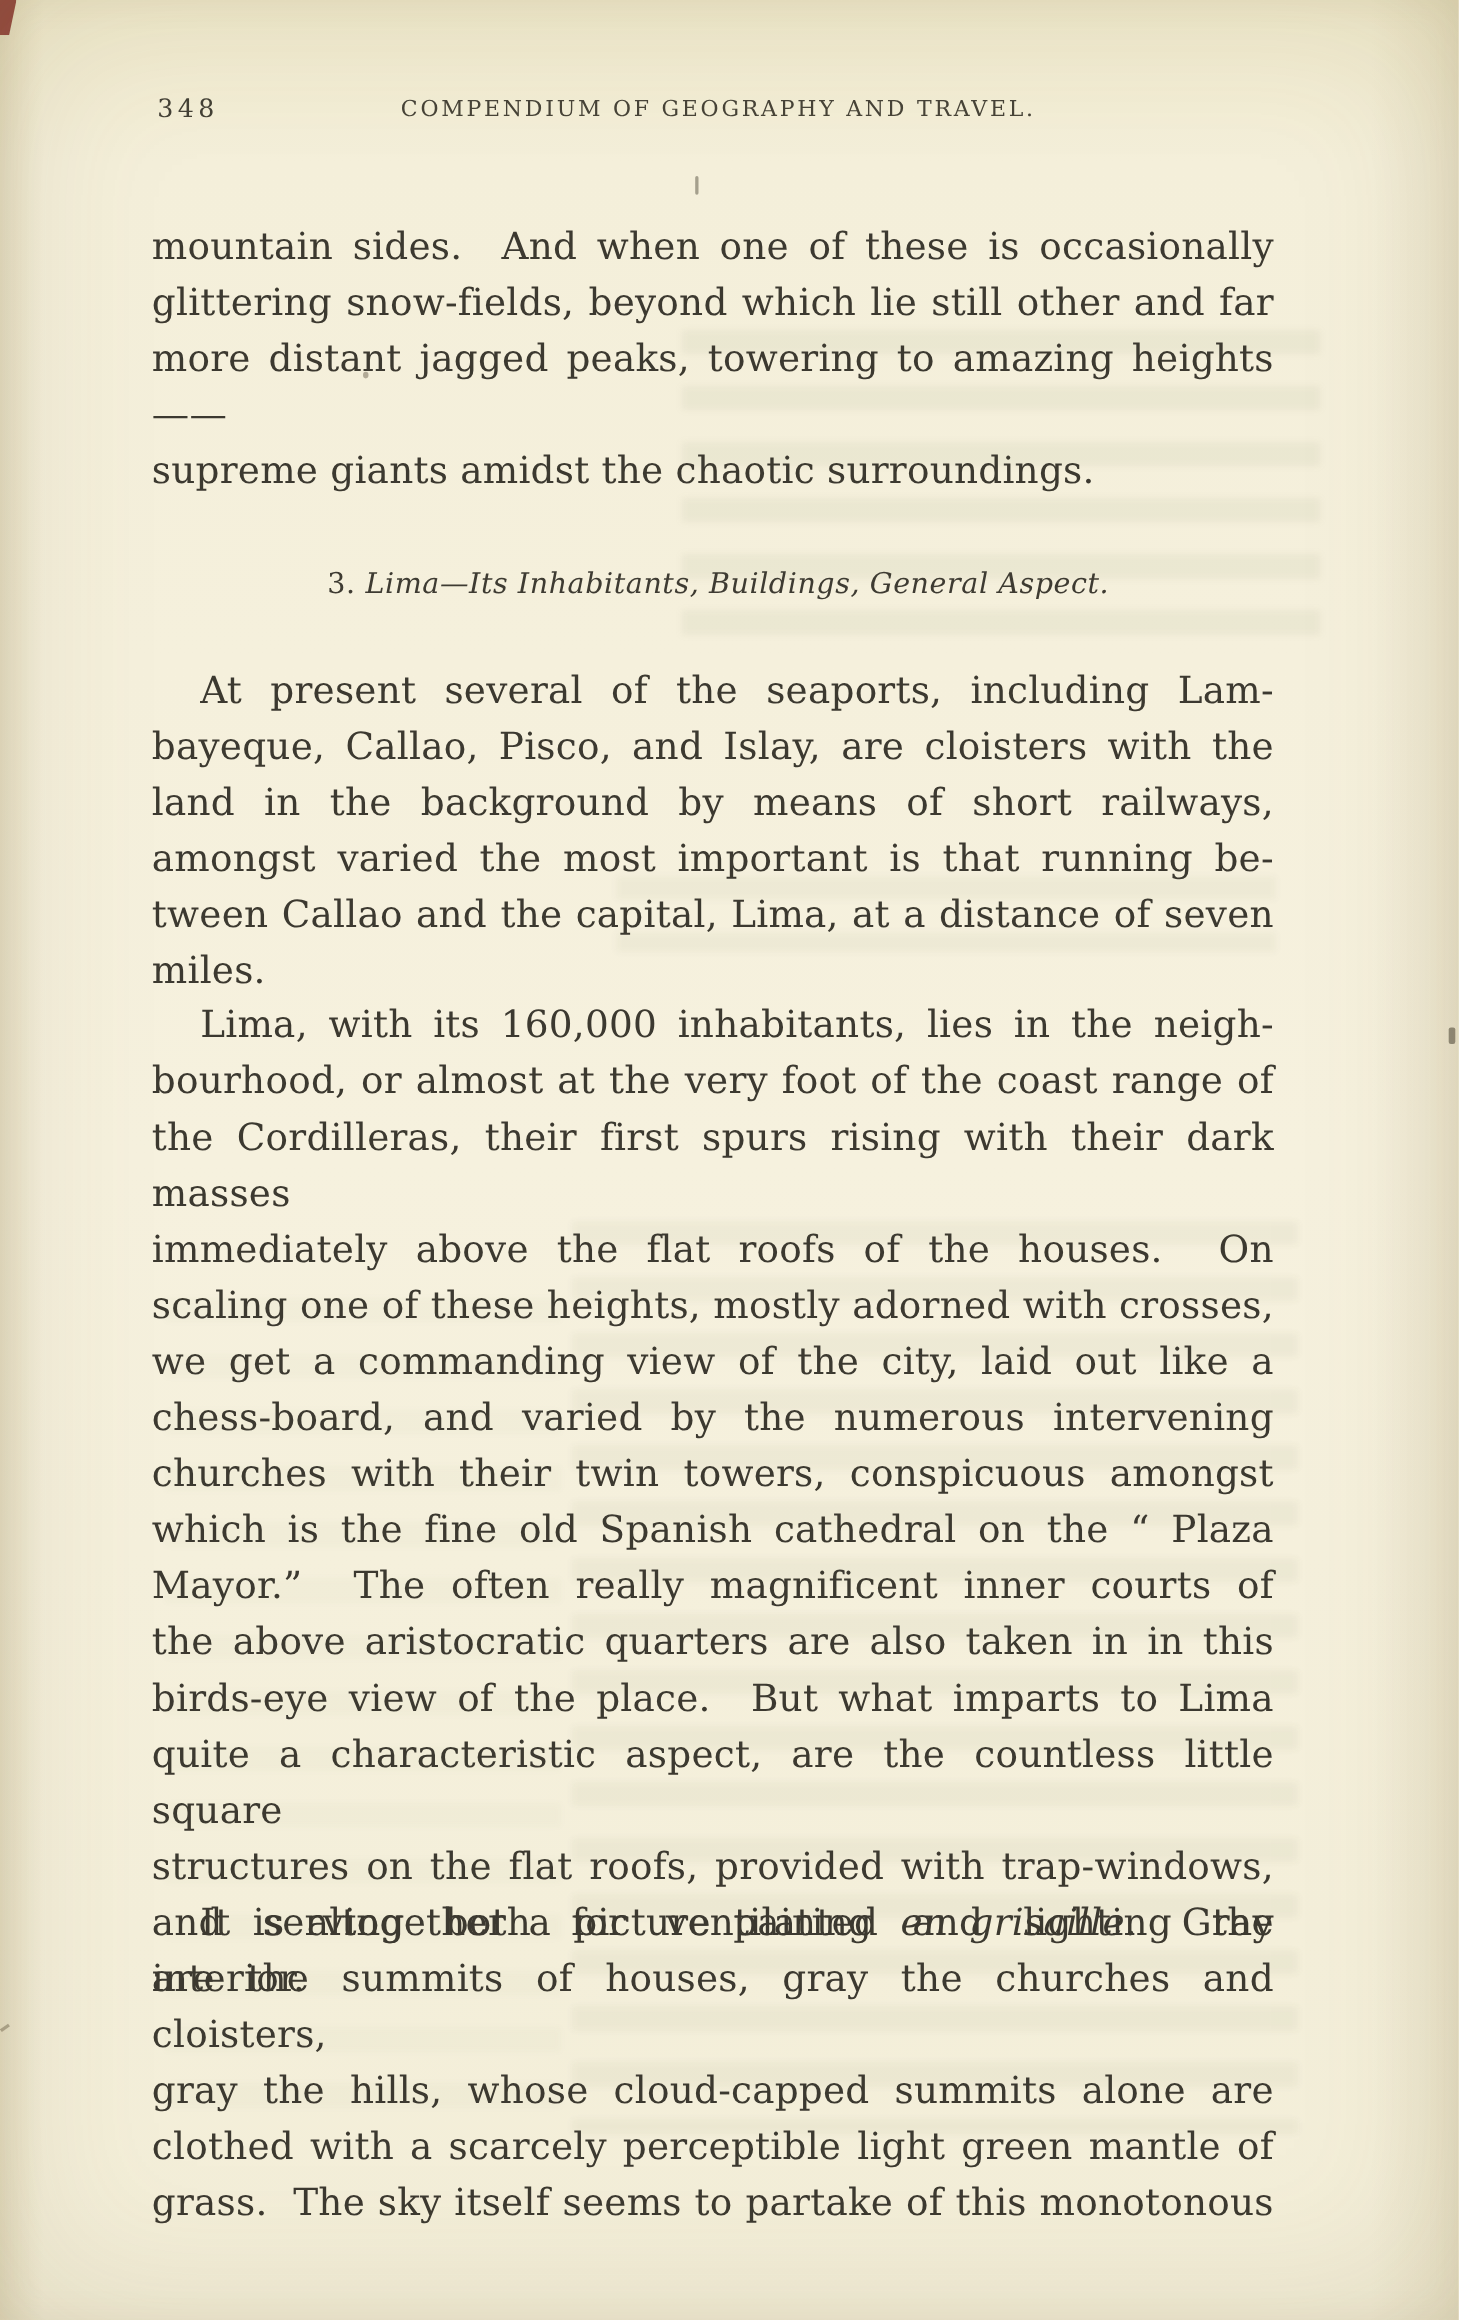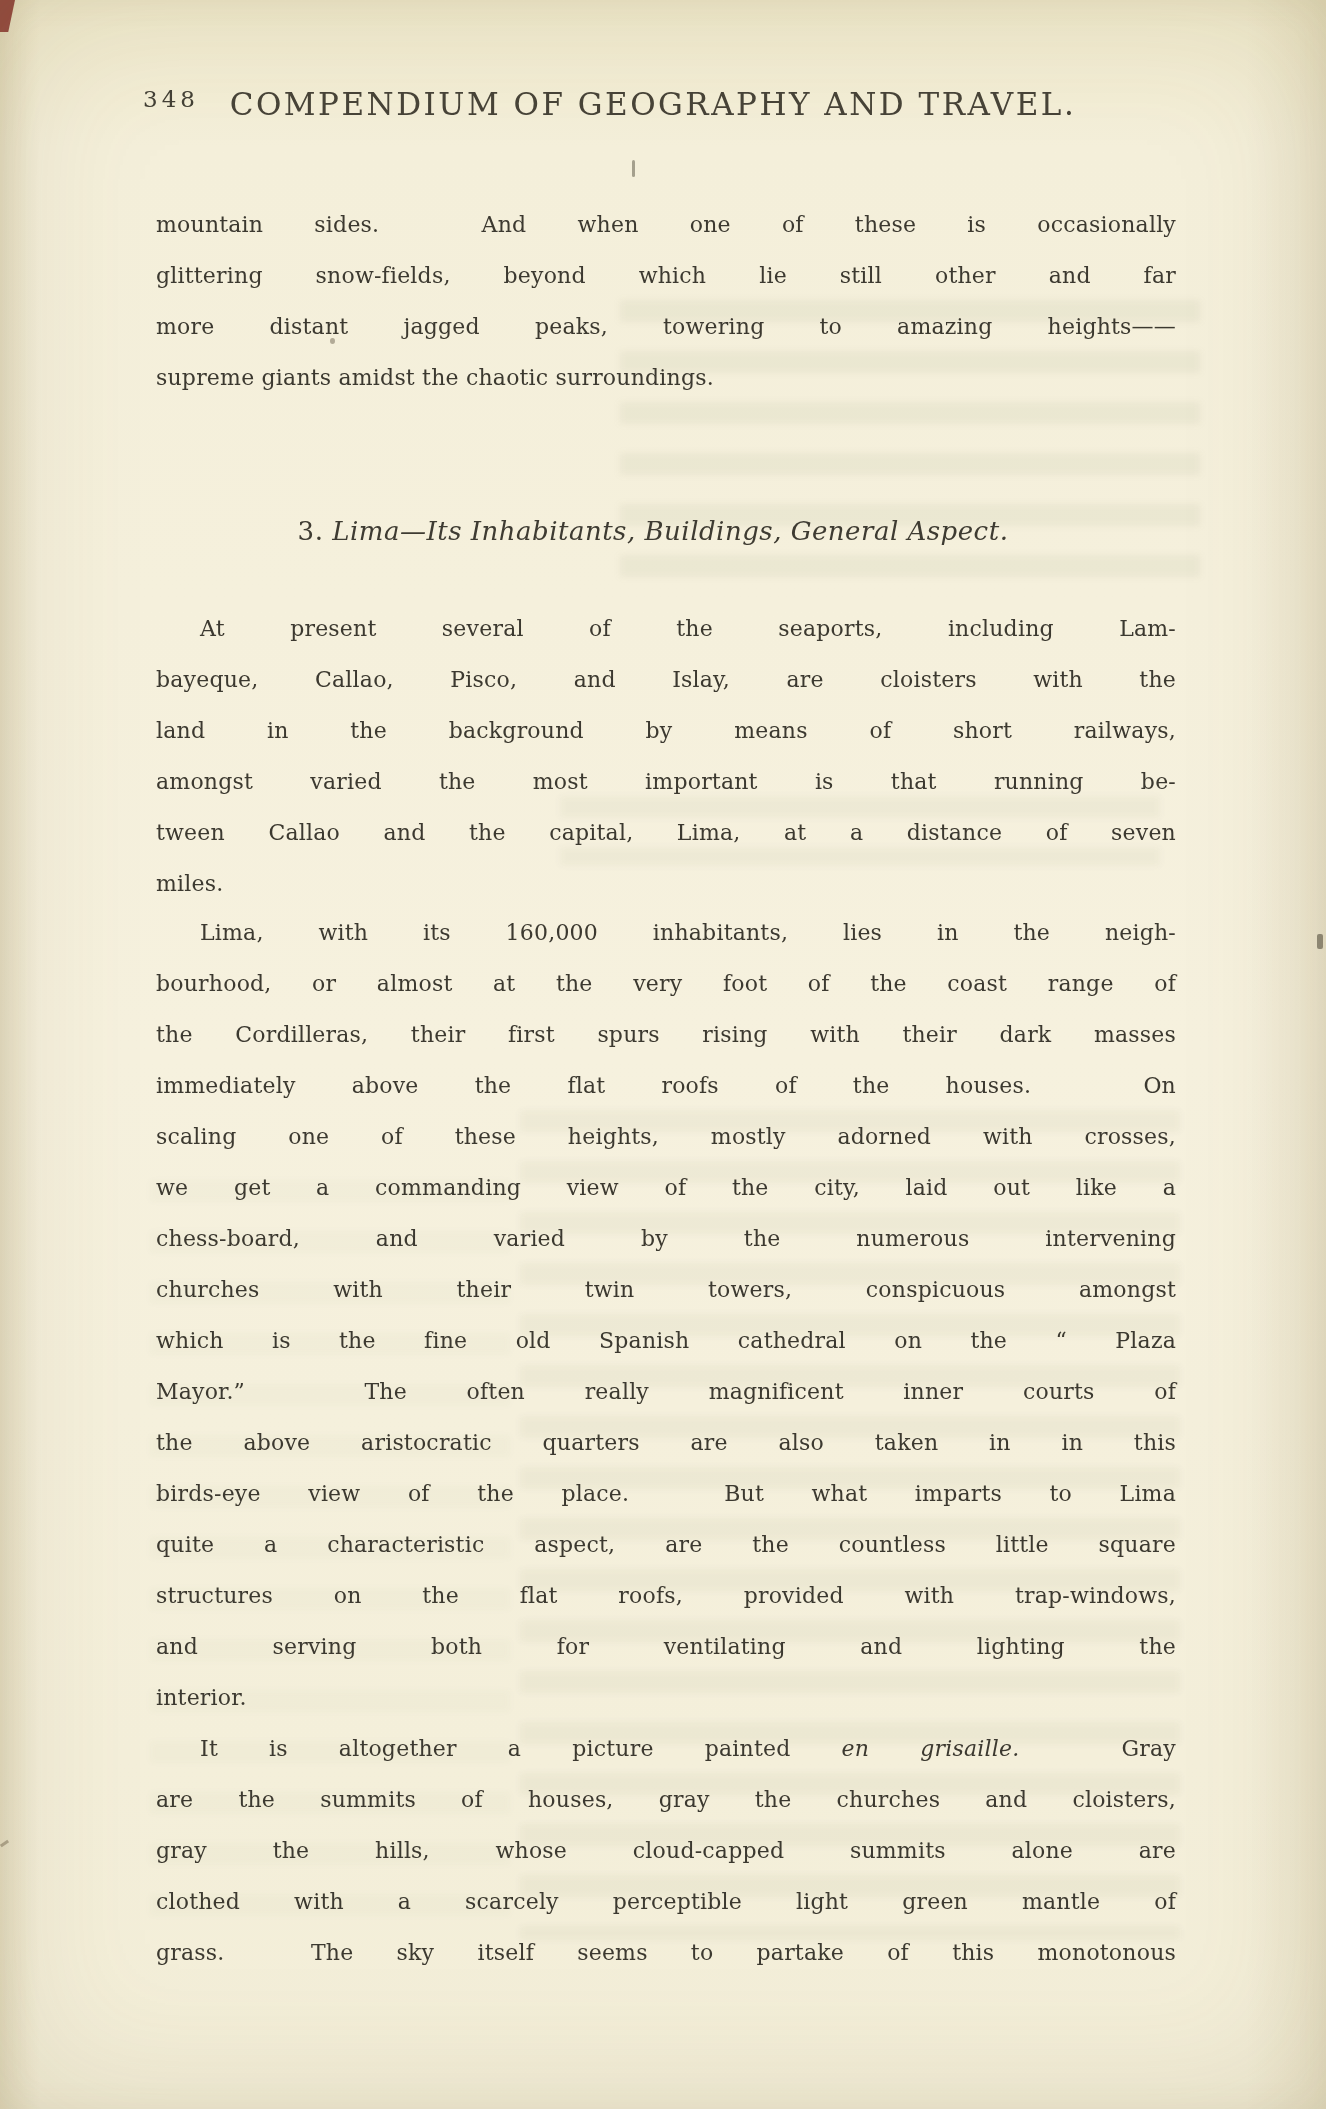--- a/index.html
+++ b/index.html
@@ -37,34 +37,34 @@
   .g1{left:620px;top:300px;width:580px;height:280px;}
   .g2{left:560px;top:796px;width:600px;height:70px;opacity:.8;}
   .g3{left:520px;top:1110px;width:660px;height:830px;opacity:.85;}
   .g4{left:150px;top:1180px;width:360px;height:760px;opacity:.45;}
 
   .header-row{position:absolute;left:143px;top:86px;width:1020px;height:40px;}
   .page-num{
     position:absolute;left:0;top:0;font-size:23px;letter-spacing:4px;color:#434036;
   }
   .running-title{
-    display:block;text-align:center;font-size:31px;letter-spacing:2.5px;
+    display:block;text-align:center;font-size:20px;letter-spacing:2.5px;
     color:#474338;white-space:nowrap;
   }
 
   .section-heading{
     position:absolute;left:143px;top:516px;width:1020px;margin:0;
     font-size:26px;font-weight:normal;text-align:center;color:#3e3b32;
     letter-spacing:0.5px;
   }
   .section-heading i{letter-spacing:0.5px;}
 
   .para{
-    position:absolute;left:156px;width:1020px;
-    font-size:22px;line-height:51px;letter-spacing:0.2px;color:#3c3930;
+    position:absolute;left:138px;width:1020px;
+    font-size:34px;line-height:51px;letter-spacing:0.2px;color:#3c3930;
   }
   .para-0{top:199px;}
   .para-1{top:603px;}
   .para-2{top:907px;}
   .para-3{top:1723px;}
   .line{
     text-align:justify;text-align-last:justify;
   }
   .line.last{text-align-last:left;}
   .line.indent{text-indent:44px;}

